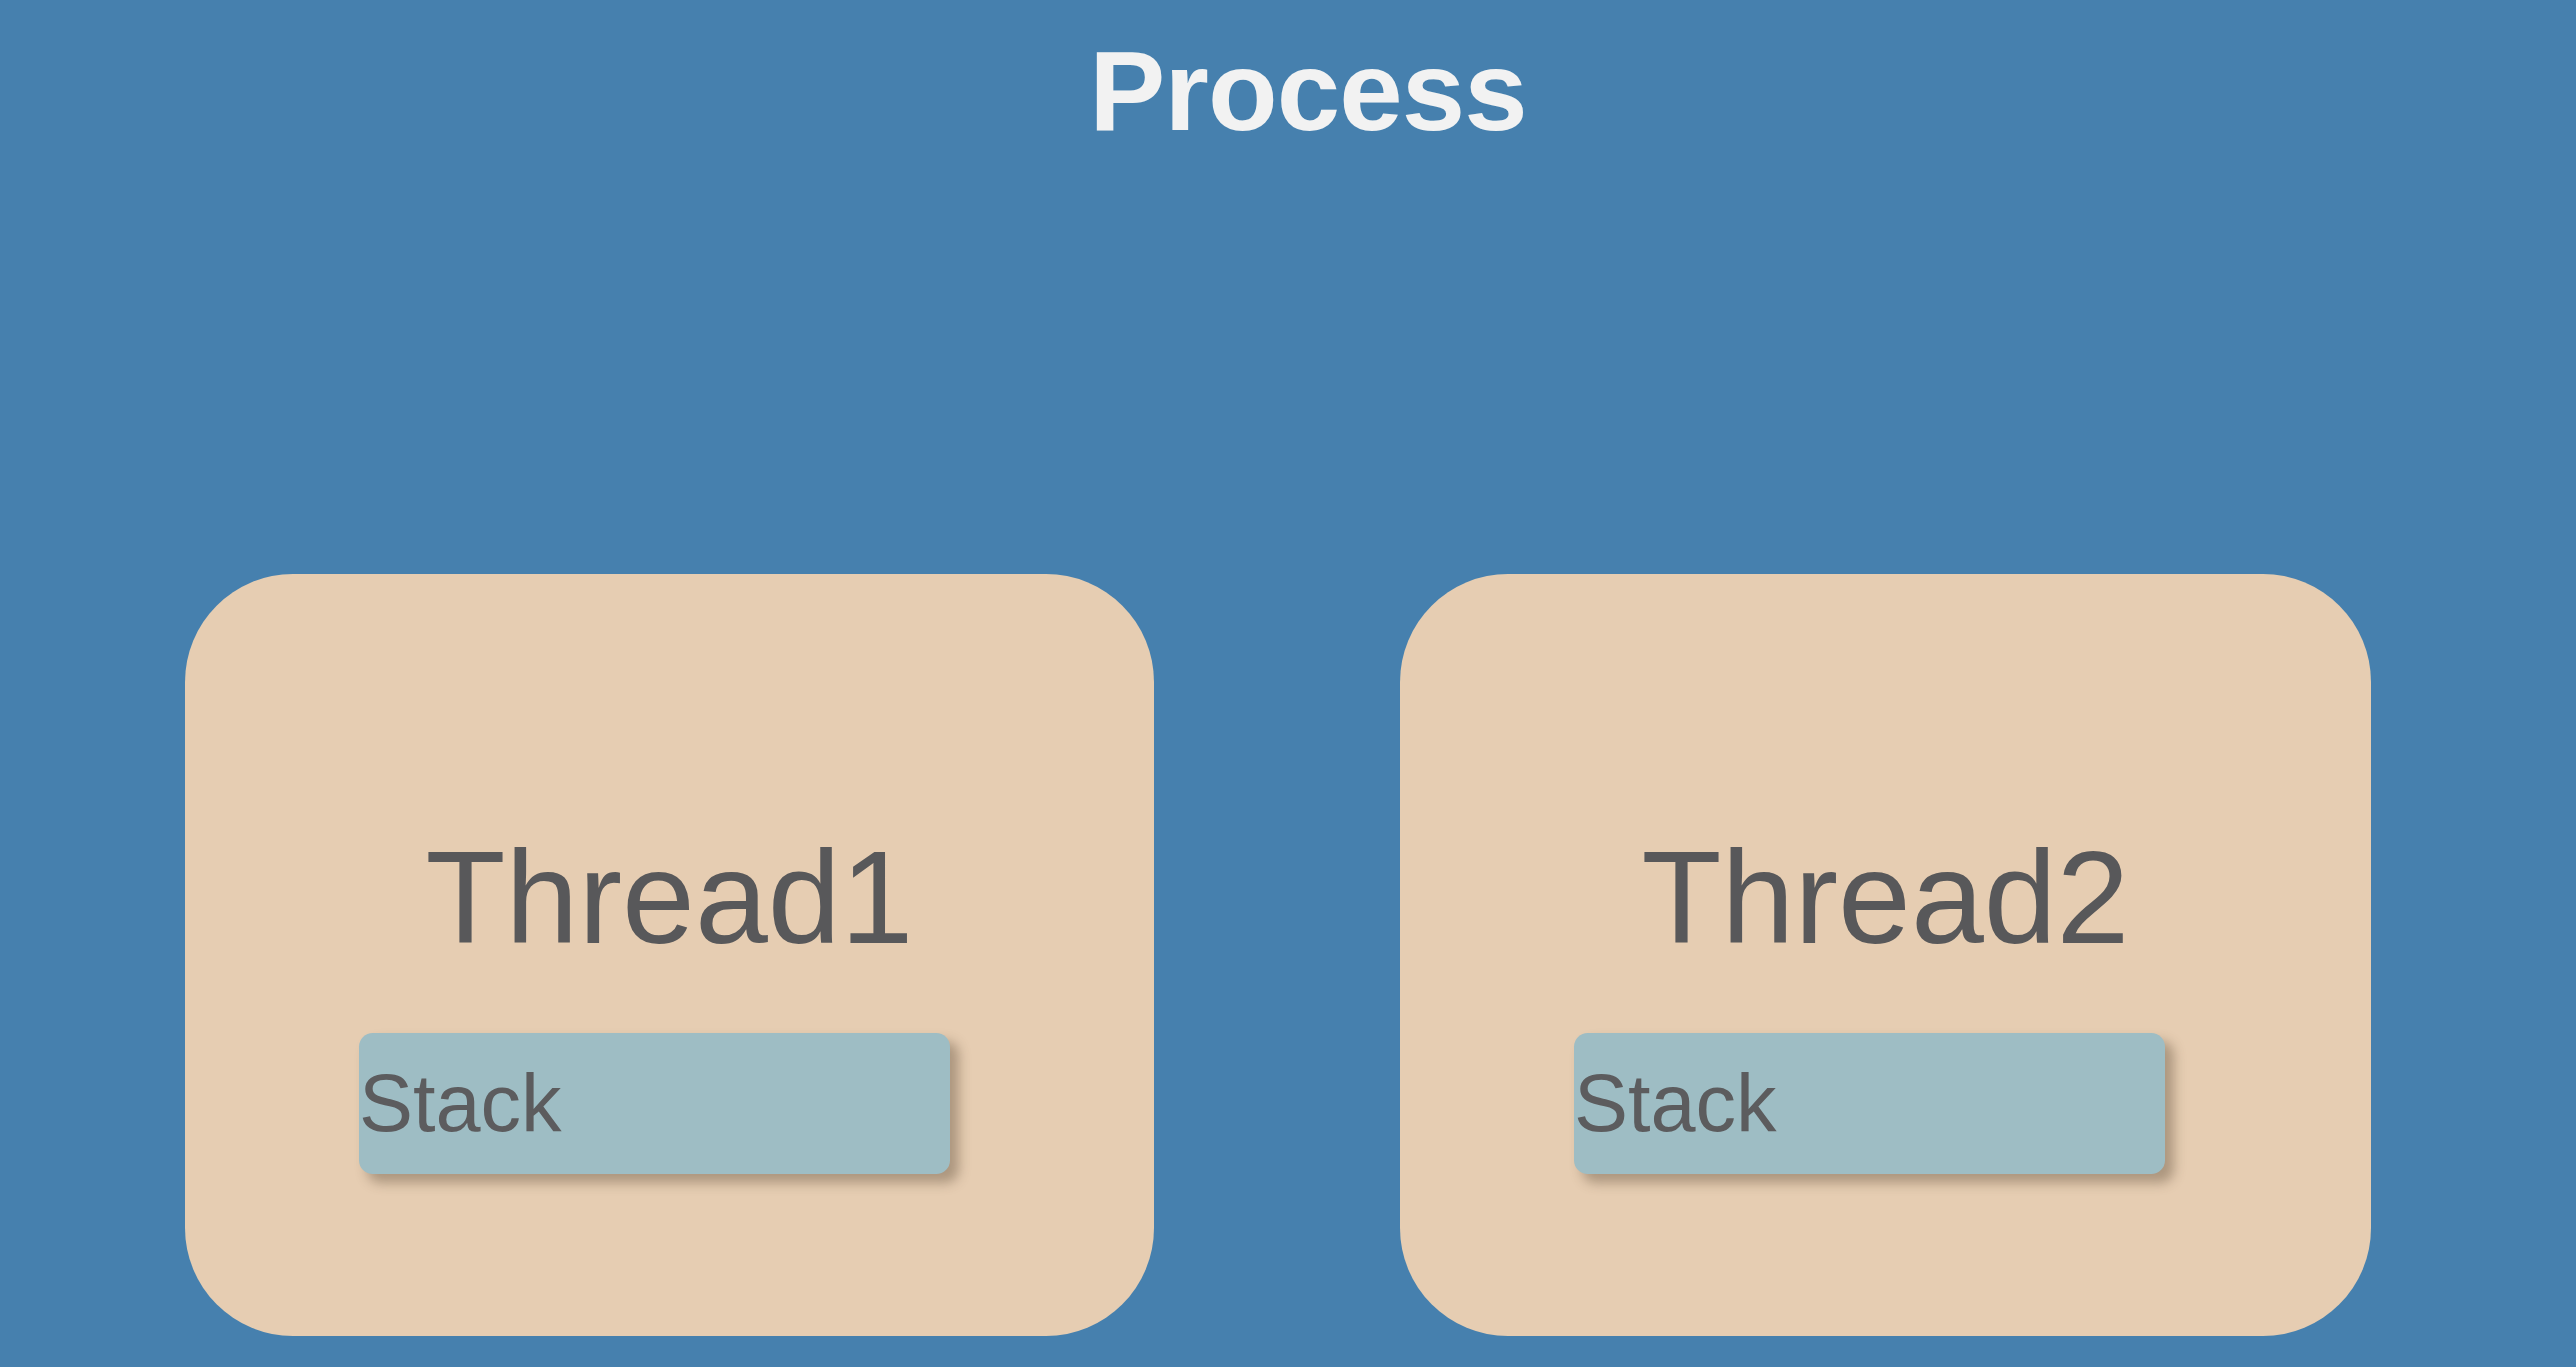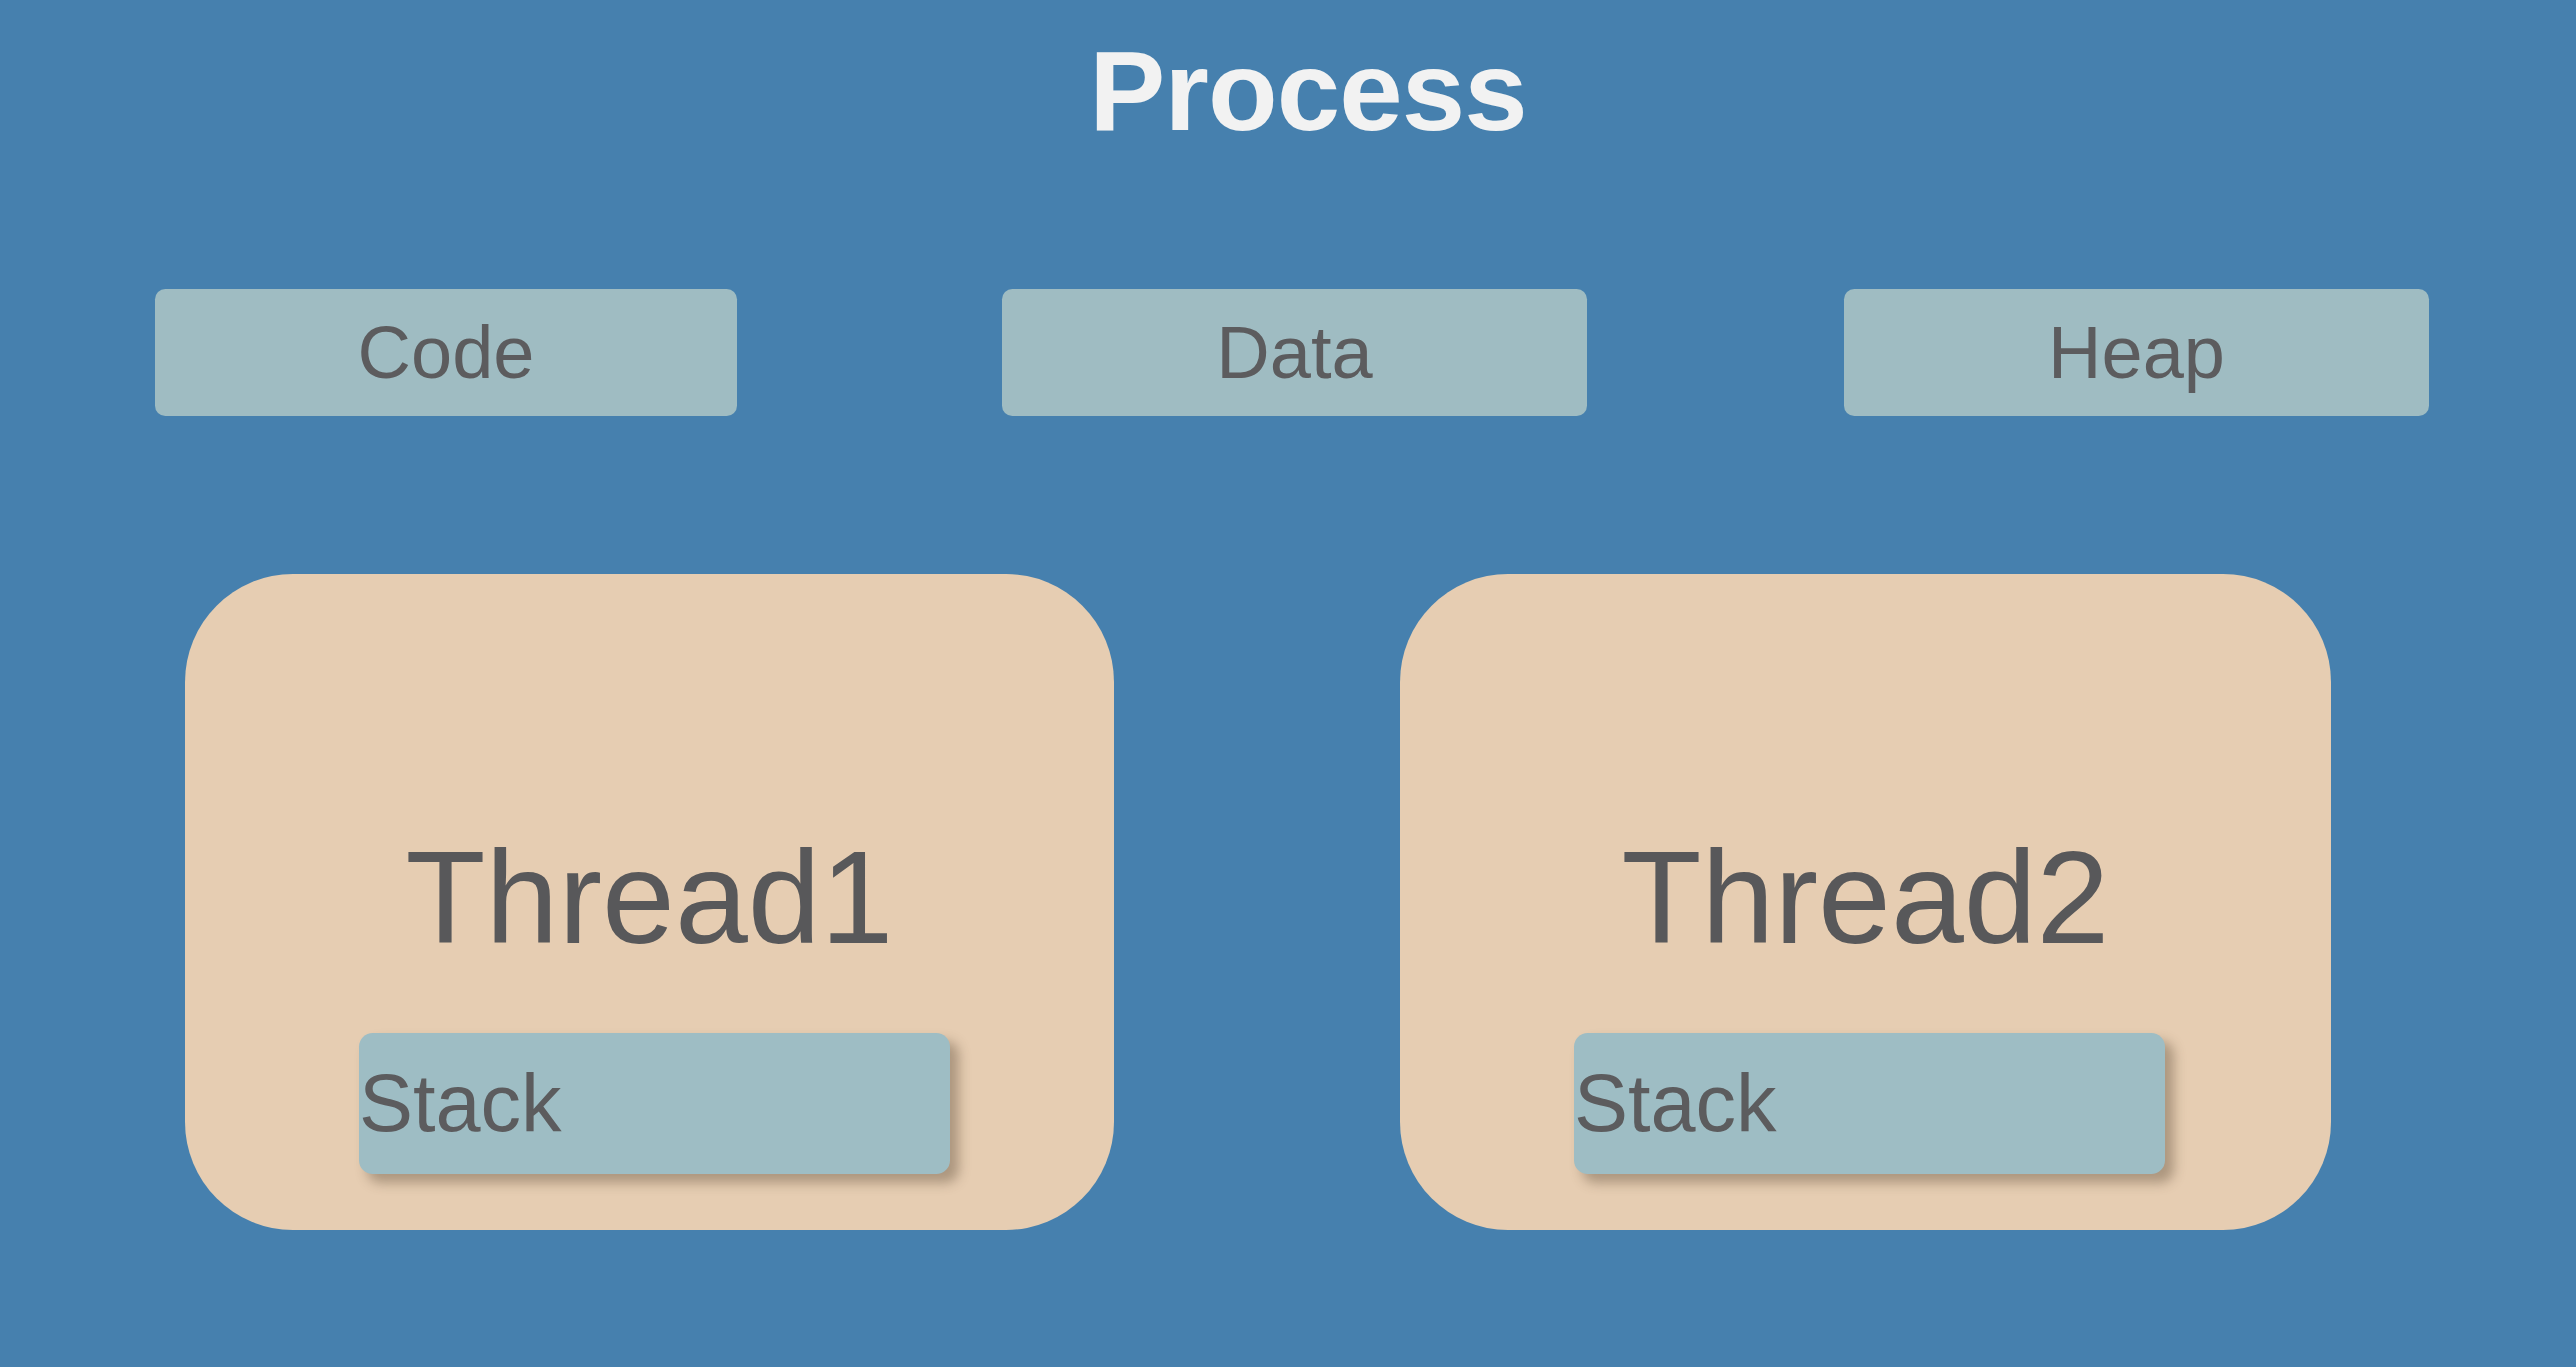--- a/index.html
+++ b/index.html
@@ -61,23 +61,24 @@
     white-space: nowrap;
   }
   .segment-box.code { left: 155px; width: 582px; }
   .segment-box.data { left: 1002px; width: 585px; }
   .segment-box.heap { left: 1844px; width: 585px; }
 
   
   .thread-box {
     position: absolute;
     top: 574px;
-    height: 656px;
+    height: 762px;
     background: #E6CDB2;
     border-radius: 108px;
+    padding-left: 40px;
   }
   .thread-box.thread-1 { left: 185px;  width: 929px; }
   .thread-box.thread-2 { left: 1400px; width: 931px; }
 
   .thread-label {
     position: absolute;
     left: 0;
     width: 100%;
     top: 258px;
     text-align: center;
@@ -109,35 +110,20 @@
     white-space: nowrap;
   }
 </style>
 </head>
 <body>
 
 <div id="diagram">
 
   <div class="process-title">Process</div>
 
-  <div class="segment-row">
-
-    <div class="segment-box code">
-      <span class="segment-label">Code</span>
-    </div>
-
-    <div class="segment-box data">
-      <span class="segment-label">Data</span>
-    </div>
-
-    <div class="segment-box heap">
-      <span class="segment-label">Heap</span>
-    </div>
-
-  </div>
 
   <div class="thread-box thread-1">
     <div class="thread-label">Thread1</div>
     <div class="stack-box">
       <span class="stack-label">Stack</span>
     </div>
   </div>
 
   <div class="thread-box thread-2">
     <div class="thread-label">Thread2</div>

